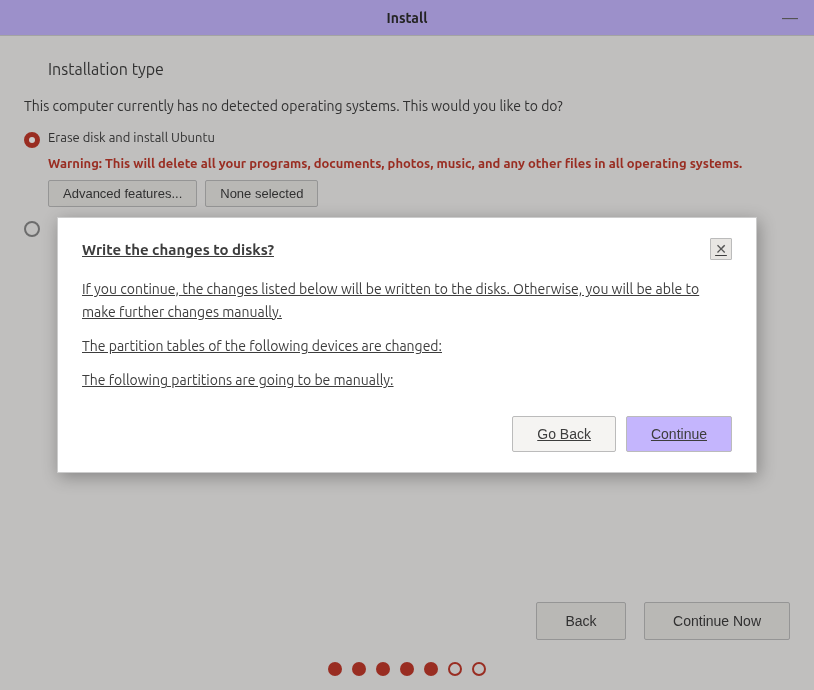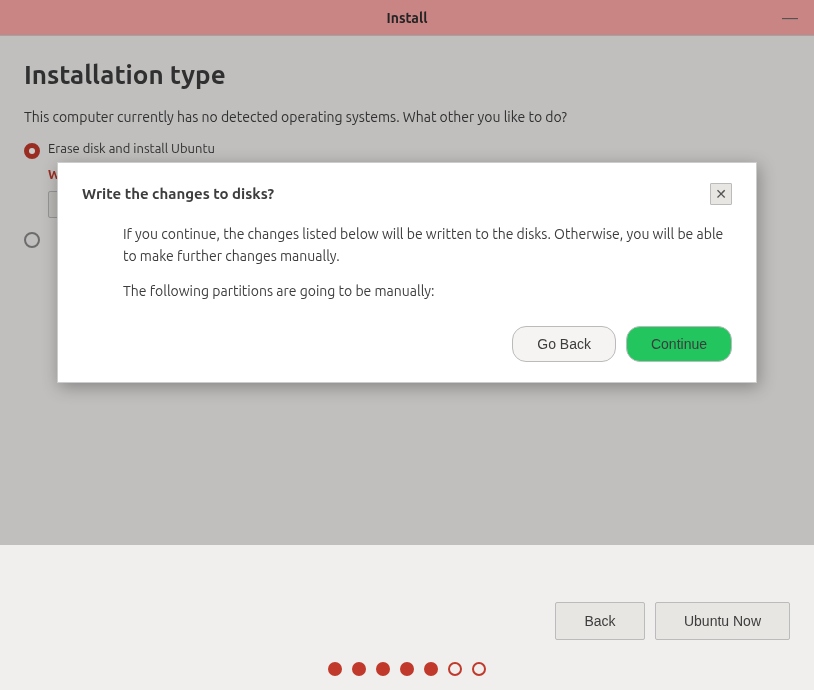--- a/index.html
+++ b/index.html
@@ -9,21 +9,21 @@
       background: #f0efee;
       font-family: 'Ubuntu', sans-serif;
       font-size: 14px;
       color: #3d3d3d;
       overflow: hidden;
       position: relative;
     }
 
     
     .title-bar {
-      background: #fca5a5;
+      background: #c4b5fd;
       height: 36px;
       display: flex;
       align-items: center;
       justify-content: center;
       border-bottom: 1px solid #ccc;
       position: relative;
     }
     .title-bar-title {
       font-weight: bold;
       font-size: 14px;
@@ -38,24 +38,25 @@
       color: #666;
       cursor: pointer;
     }
 
     
     .main-content {
       padding: 24px 24px 0 24px;
       position: relative;
     }
     .page-title {
-      font-size: 26px;
-      font-weight: 700;
+      font-size: 16px;
+      font-weight: 400;
       color: #3d3d3d;
       margin-bottom: 20px;
+      margin-left: 24px;
     }
     .description-text {
       font-size: 14px;
       margin-bottom: 16px;
       color: #3d3d3d;
     }
 
     
     .radio-option {
       display: flex;
@@ -125,21 +126,21 @@
       margin-top: 2px;
       flex-shrink: 0;
     }
 
     
     .bottom-nav {
       position: absolute;
       bottom: 50px;
       right: 24px;
       display: flex;
-      gap: 10px;
+      gap: 18px;
       justify-content: flex-end;
     }
     .nav-btn {
       padding: 10px 28px;
       font-size: 14px;
       border: 1px solid #bbb;
       background: #e8e6e3;
       cursor: pointer;
       color: #3d3d3d;
       border-radius: 2px;
@@ -166,26 +167,27 @@
     }
     .dot.filled { background: #c0392b; }
     .dot.empty { background: transparent; border: 2px solid #c0392b; }
 
     
     .overlay {
       position: absolute;
       top: 0;
       left: 0;
       width: 814px;
-      height: 545px;
+      height: 690px;
       background: rgba(0,0,0,0.2);
       z-index: 100;
       display: flex;
       align-items: center;
       justify-content: center;
+      text-decoration: underline;
     }
 
     
     .dialog {
       background: white;
       width: 700px;
       border: 1px solid #ccc;
       box-shadow: 2px 4px 16px rgba(0,0,0,0.3);
       position: relative;
       padding: 20px 24px 20px 24px;
@@ -213,52 +215,52 @@
       justify-content: center;
       color: #555;
       border-radius: 1px;
     }
     .dialog-body {
       font-size: 14px;
       line-height: 1.6;
       color: #3d3d3d;
       margin-bottom: 24px;
     }
-    .dialog-body p { margin-bottom: 12px; margin-left: 41px; }
+    .dialog-body p { margin-bottom: 12px; }
     .dialog-body p:last-child { margin-bottom: 0; }
     .dialog-footer {
       display: flex;
       justify-content: flex-end;
       gap: 10px;
     }
     .dialog-btn {
       padding: 9px 24px;
       font-size: 14px;
       border: 1px solid #bbb;
       background: #f5f4f2;
       cursor: pointer;
       color: #3d3d3d;
-      border-radius: 14px;
+      border-radius: 2px;
       min-width: 90px;
     }
     .dialog-btn.continue-btn {
-      background: #22c55e;
+      background: #c4b5fd;
     }
   </style>
 </head>
 <body>
 
 <div class="title-bar">
   <span class="title-bar-title">Install</span>
   <span class="title-bar-minimize">—</span>
 </div>
 
 <div class="main-content">
   <h1 class="page-title">Installation type</h1>
-  <p class="description-text">This computer currently has no detected operating systems. What other you like to do?</p>
+  <p class="description-text">This computer currently has no detected operating systems. This would you like to do?</p>
 
   <div class="radio-option">
     <div class="radio-circle"></div>
     <span class="radio-label">Erase disk and install Ubuntu</span>
   </div>
 
   <div class="warning-text">
     <span>Warning:</span>
     <span> This will delete all your programs, documents, photos, music, and any other files in all operating systems.</span>
   </div>
@@ -268,41 +270,42 @@
     <button class="option-btn">None selected</button>
   </div>
 
   <div class="radio-option">
     <div class="radio-circle-empty"></div>
   </div>
 </div>
 
 <div class="bottom-nav">
   <button class="nav-btn">Back</button>
-  <button class="nav-btn primary">Ubuntu Now</button>
+  <button class="nav-btn primary">Continue Now</button>
 </div>
 
 <div class="progress-dots">
   <div class="dot filled"></div>
   <div class="dot filled"></div>
   <div class="dot filled"></div>
   <div class="dot filled"></div>
   <div class="dot filled"></div>
   <div class="dot empty"></div>
   <div class="dot empty"></div>
 </div>
 
 <div class="overlay">
   <div class="dialog">
     <div class="dialog-header">
       <span class="dialog-title">Write the changes to disks?</span>
       <div class="dialog-close">✕</div>
     </div>
     <div class="dialog-body">
       <p>If you continue, the changes listed below will be written to the disks. Otherwise, you will be able to make further changes manually.</p>
+      <p>The partition tables of the following devices are changed:</p>
       <p>The following partitions are going to be manually:</p>
     </div>
     <div class="dialog-footer">
       <button class="dialog-btn">Go Back</button>
       <button class="dialog-btn continue-btn">Continue</button>
     </div>
   </div>
 </div>
 
 </body></html>

